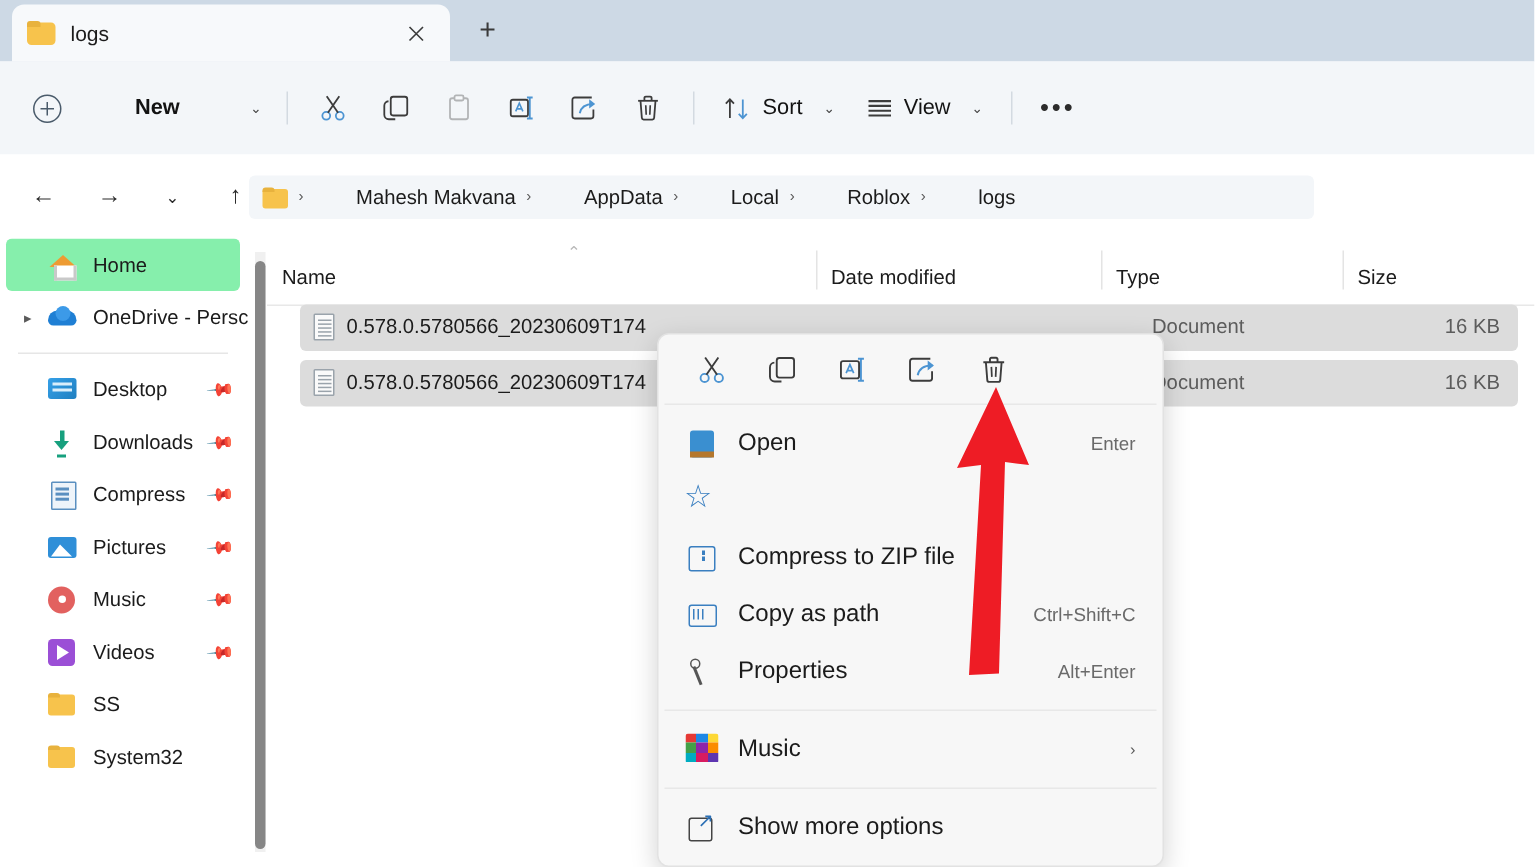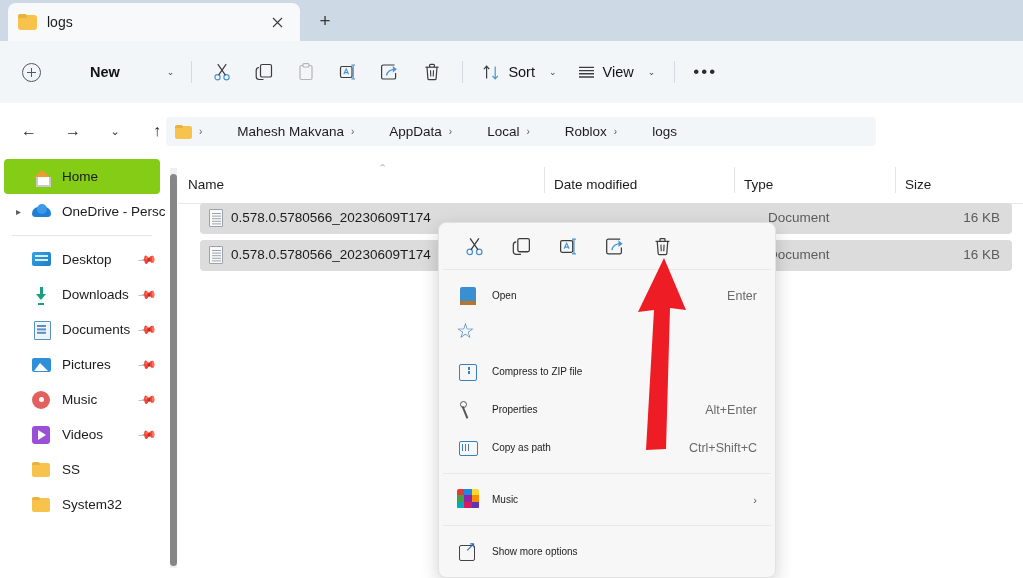--- a/index.html
+++ b/index.html
@@ -89,21 +89,21 @@
   
   .sidebar {
     position:absolute; left:0; top:159px; width:166px; height:419px;
     background:#fff; overflow:hidden;
   }
   .sb-item {
     height:35px; display:flex; align-items:center; padding-left:12px;
     font-size:13.5px; color:#1b1b1b; position:relative; border-radius:4px;
     margin:0 6px 0 4px;
   }
-  .sb-item.sel { background:#84cc16; }
+  .sb-item.sel { background:#86efac; }
   .sb-exp { width:16px; font-size:10px; color:#5a5a5a; flex:0 0 auto; }
   .sb-icon { width:19px; height:19px; margin-right:11px; flex:0 0 auto; position:relative; }
   .sb-label { flex:1; white-space:nowrap; }
   .sb-pin { width:14px; color:#9a9a9a; font-size:12px; margin-right:6px; flex:0 0 auto;
             transform:rotate(40deg); }
   .sb-div { height:1px; background:#e6e6e6; margin:6px 14px 6px 12px; }
   .sb-scroll {
     position:absolute; left:170px; top:168px; width:7px; height:400px;
     background:#f0f0f0;
   }
@@ -173,21 +173,21 @@
   .ctx-top { height:46px; display:flex; align-items:center; padding-left:12px; }
   .ctx-top .ci {
     width:47px;height:36px;display:flex;align-items:center;justify-content:center;border-radius:5px;
   }
   .ctx-rule{ height:1px; background:#e8e8e8; margin:0 4px; }
   .ctx-item {
     height:37px; display:flex; align-items:center; padding:0 14px; position:relative;
     border-radius:5px; margin:1px 4px;
   }
   .ctx-ic { width:22px; height:22px; margin-right:13px; flex:0 0 auto; position:relative; }
-  .ctx-lbl { font-size:10px; color:#1b1b1b; flex:1; }
+  .ctx-lbl { font-size:16px; color:#1b1b1b; flex:1; }
   .ctx-acc { font-size:12.5px; color:#6a6a6a; }
   .ctx-sub { font-size:11px; color:#5a5a5a; }
 
   
   .ci-open::before{content:"";position:absolute;left:3px;top:2px;width:16px;height:18px;background:#3a8fd0;border-radius:2px;}
   .ci-open::after{content:"";position:absolute;left:3px;top:16px;width:16px;height:4px;background:#b5772c;}
   .ci-star::before{content:"\2606";position:absolute;left:-1px;top:-4px;font-size:21px;color:#3a7fc0;}
   .ci-zip::before{content:"";position:absolute;left:2px;top:3px;width:16px;height:15px;border:1.5px solid #3a7fc0;border-radius:2px;}
   .ci-zip::after{content:"";position:absolute;left:11px;top:6px;width:2px;height:3px;background:#3a7fc0;box-shadow:0 4px 0 #3a7fc0;}
   .ci-path::before{content:"";position:absolute;left:2px;top:4px;width:17px;height:13px;border:1.5px solid #3a7fc0;border-radius:2px;}
@@ -354,21 +354,21 @@
     </div>
     <div class="sb-item">
       <span class="sb-exp"></span>
       <span class="sb-icon ic-download"></span>
       <span class="sb-label">Downloads</span>
       <span class="sb-pin">📌</span>
     </div>
     <div class="sb-item">
       <span class="sb-exp"></span>
       <span class="sb-icon ic-docs"></span>
-      <span class="sb-label">Documents</span>
+      <span class="sb-label">Compress</span>
       <span class="sb-pin">📌</span>
     </div>
     <div class="sb-item">
       <span class="sb-exp"></span>
       <span class="sb-icon ic-pics"></span>
       <span class="sb-label">Pictures</span>
       <span class="sb-pin">📌</span>
     </div>
     <div class="sb-item">
       <span class="sb-exp"></span>
@@ -477,29 +477,29 @@
       <span class="ctx-acc"></span>
     </div>
 
     <div class="ctx-item">
       <span class="ctx-ic ci-zip"></span>
       <span class="ctx-lbl">Compress to ZIP file</span>
       <span class="ctx-acc"></span>
     </div>
 
     <div class="ctx-item">
+      <span class="ctx-ic ci-path"></span>
+      <span class="ctx-lbl">Copy as path</span>
+      <span class="ctx-acc">Ctrl+Shift+C</span>
+    </div>
+
+    <div class="ctx-item">
       <span class="ctx-ic ci-prop"></span>
       <span class="ctx-lbl">Properties</span>
       <span class="ctx-acc">Alt+Enter</span>
-    </div>
-
-    <div class="ctx-item">
-      <span class="ctx-ic ci-path"></span>
-      <span class="ctx-lbl">Copy as path</span>
-      <span class="ctx-acc">Ctrl+Shift+C</span>
     </div>
 
     <div style="height:6px"></div>
     <div class="ctx-rule"></div>
     <div style="height:6px"></div>
 
     <div class="ctx-item">
       <span class="ctx-ic">
         <span class="ci-winrar">
           <i style="background:#e53935"></i>

